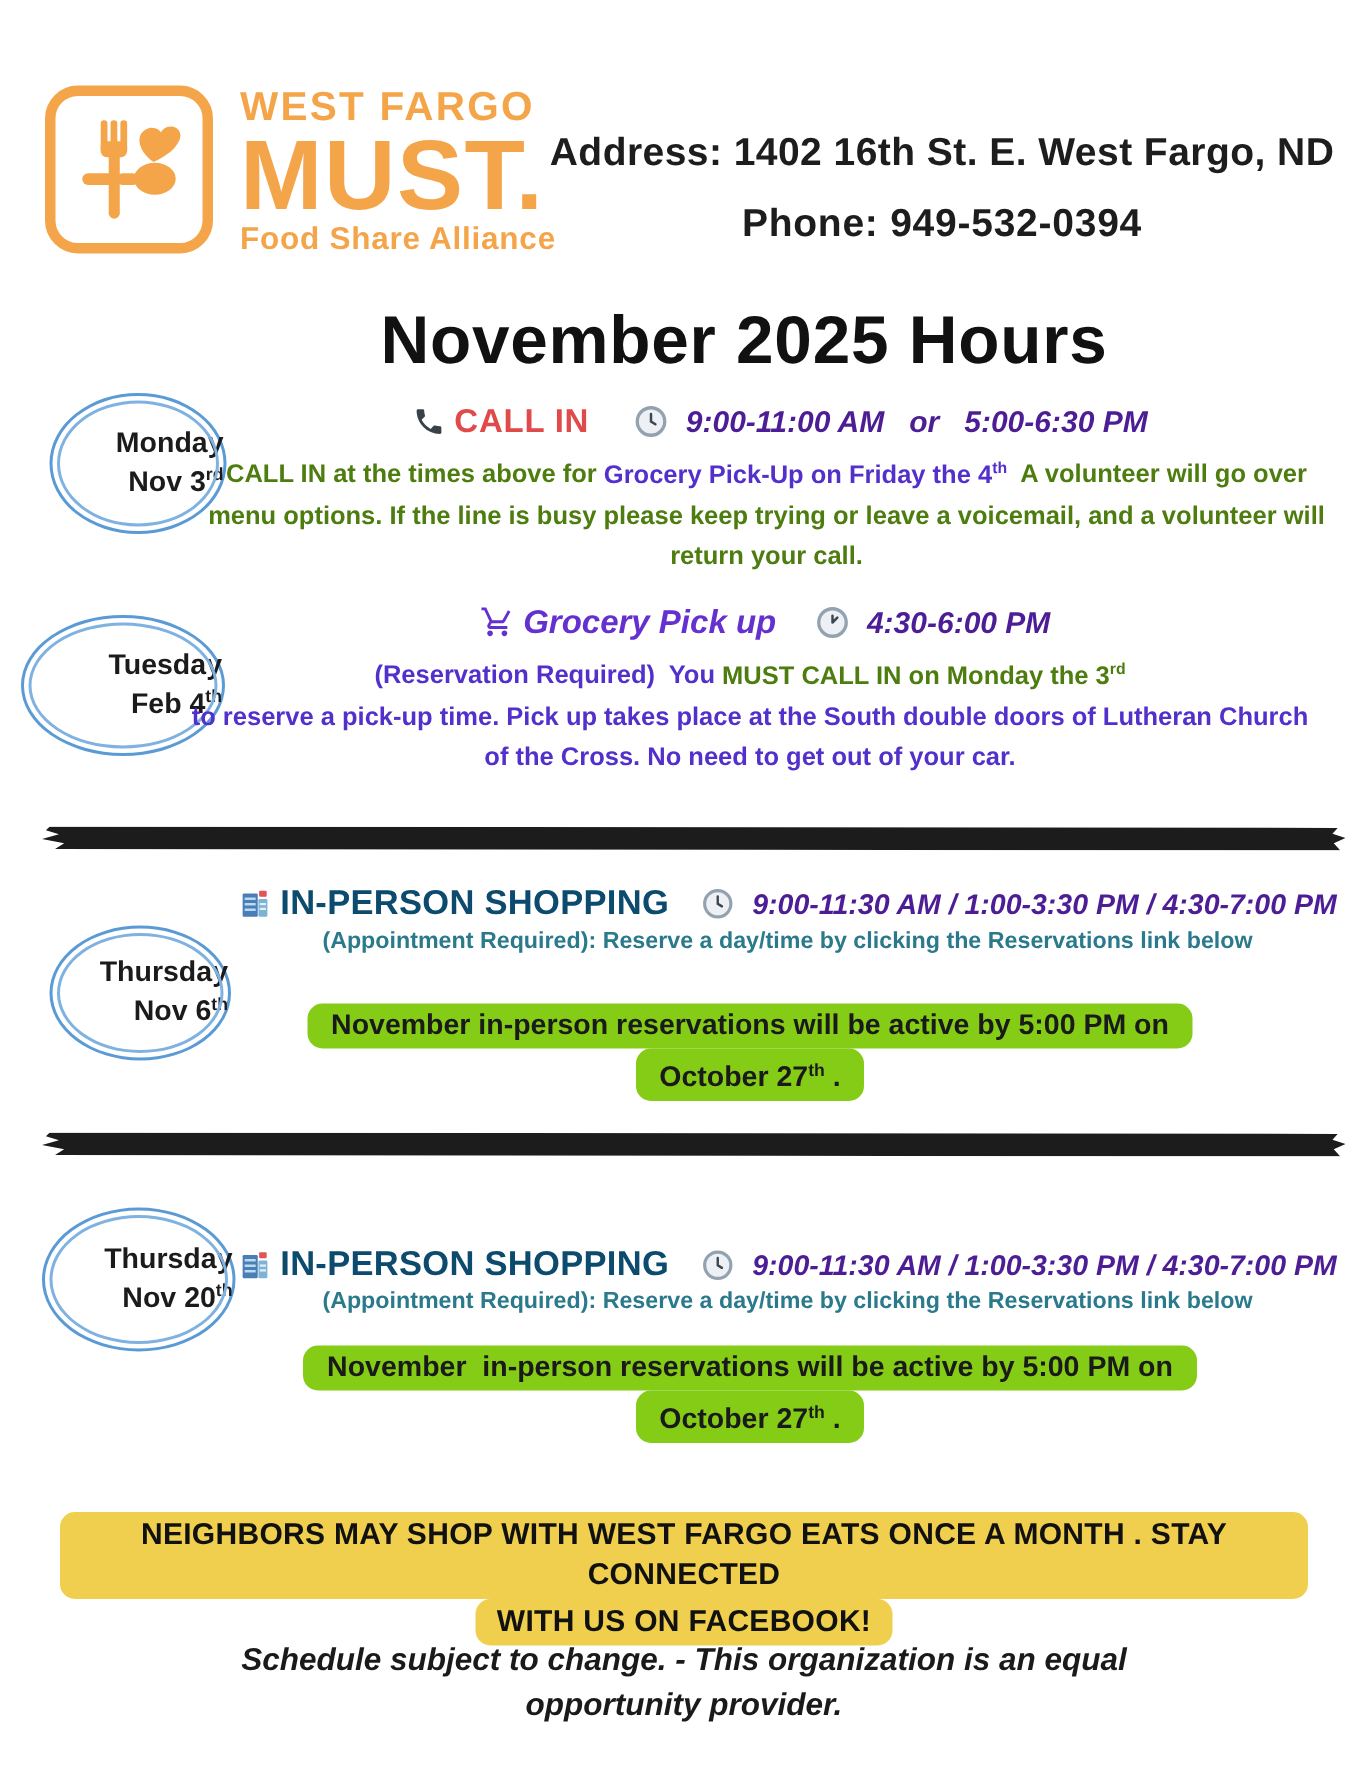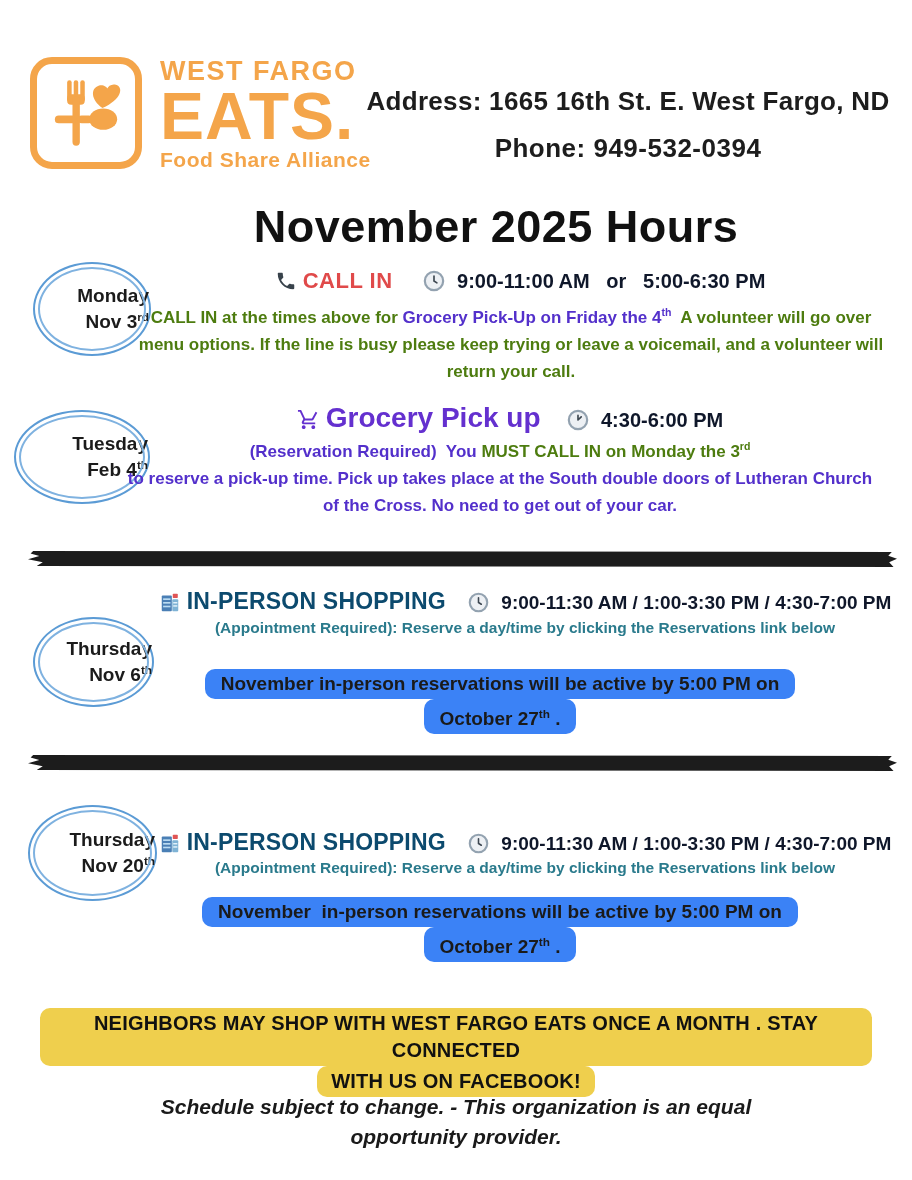--- a/index.html
+++ b/index.html
@@ -43,23 +43,23 @@
 
   .oval-monday { left:33px;  top:262px; width:114px; height:90px; }
   .oval-tuesday{ left:14px;  top:410px; width:132px; height:90px; }
   .oval-thu1   { left:33px;  top:617px; width:117px; height:86px; }
   .oval-thu2   { left:28px;  top:805px; width:125px; height:92px; }
 
   
   .service-row { position:absolute; text-align:center; white-space:nowrap; }
   .service-row .icon { display:inline-block; vertical-align:-4px; margin-right:6px; }
   .call-in   { color:#E04A4A; font-size:22px; font-weight:800; letter-spacing:0.5px; }
-  .grocery   { color:#6430CF; font-size:28px; font-weight:700; }
+  .grocery   { color:#6430CF; font-size:22px; font-weight:700;font-style:italic; }
   .inperson  { color:#0c4a6e; font-size:23px; font-weight:700; letter-spacing:0.2px; }
-  .times     { color:#0f172a; font-size:20px; font-weight:700; white-space:pre-wrap; margin-left:6px; }
+  .times     { color:#4c1d95; font-size:20px; font-weight:700; white-space:pre-wrap; margin-left:6px;font-style:italic; }
   .times-sm  { font-size:19px; }
 
   .row-monday-head { left:150px; top:268px; width:740px; }
   .row-tuesday-head{ left:150px; top:402px; width:720px; }
   .row-thu1-head   { left:150px; top:588px; width:750px; }
   .row-thu2-head   { left:150px; top:829px; width:750px; }
 
   
   .para { position:absolute; text-align:center; font-size:17px; font-weight:600; line-height:27px; }
   .para-monday { left:130px; top:299px; width:762px; color:#E14B4B; }
@@ -77,21 +77,21 @@
     position:absolute; left:28px; width:869px; height:16px; background:#1c1c1c;
     clip-path: polygon(0.6% 0%, 99.4% 6%, 99.0% 30%, 100% 48%, 99.1% 70%, 99.6% 100%,
                        1.0% 94%, 1.7% 70%, 0% 52%, 1.3% 32%, 0.3% 16%);
   }
   .divider-1 { top:551px; }
   .divider-2 { top:755px; }
 
   
   .highlight { position:absolute; text-align:center; }
   .highlight .hl-line {
-    display:inline-block; background:#3b82f6; border-radius:10px;
+    display:inline-block; background:#84cc16; border-radius:10px;
     padding:2px 16px; font-size:19px; font-weight:700; color:#1a1a1a;
     line-height:26px; white-space:pre-wrap;
   }
   .hl-thu1 { left:170px; top:669px; width:660px; }
   .hl-thu2 { left:170px; top:897px; width:660px; }
 
   
   .notice { position:absolute; left:40px; top:1008px; width:832px; text-align:center; }
   .notice .yl-line {
     display:inline-block; background:#EFCF4D; border-radius:10px;
@@ -120,25 +120,25 @@
         <rect x="33.5" y="30" width="9" height="60" rx="4.5"></rect>
         <rect x="12" y="53" width="26" height="9.5" rx="4.7"></rect>
         <rect x="40" y="53" width="18" height="9.5" rx="4.7"></rect>
         <ellipse cx="71" cy="57.5" rx="17" ry="13"></ellipse>
         <path d="M70 44 C56 34 55 20 66 16.5 C71 15 75.5 18.5 76 20 C77 17.5 81 14 86.5 15.5 C96 18.5 94 33 70 44 Z"></path>
       </g>
     </svg>
   </div>
   <div class="brand-text">
     <div class="brand-top">WEST FARGO</div>
-    <div class="brand-main">EATS.</div>
+    <div class="brand-main">MUST.</div>
     <div class="brand-sub">Food Share Alliance</div>
   </div>
   <div class="contact">
-    <div class="address">Address: 1665 16th St. E. West Fargo, ND</div>
+    <div class="address">Address: 1402 16th St. E. West Fargo, ND</div>
     <div class="phone">Phone: 949-532-0394</div>
   </div>
 
   <div class="title">November 2025 Hours</div>
 
   <div class="oval oval-monday">
     <div class="day">Monday</div>
     <div class="date"><span>Nov 3</span><sup>rd</sup></div>
   </div>
 

